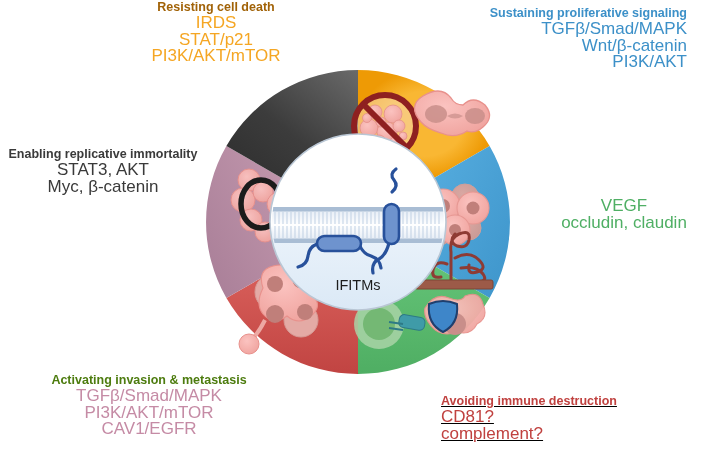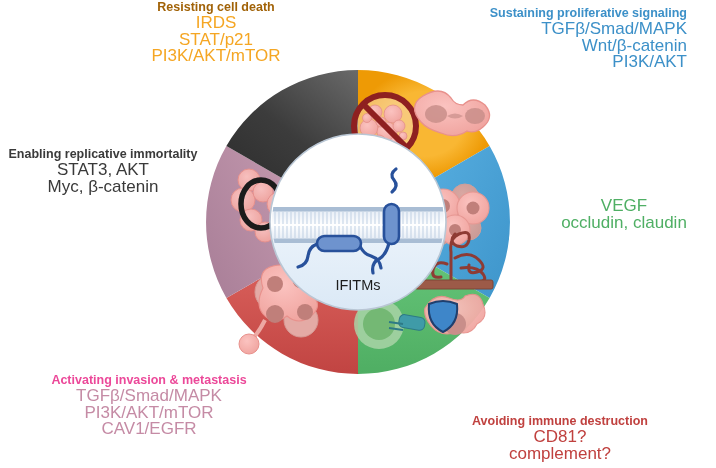--- a/index.html
+++ b/index.html
@@ -10,21 +10,21 @@
   }
   .label-block{position:absolute;}
   .label-title{font-weight:bold;font-size:12.5px;white-space:nowrap;line-height:15px;}
   .label-lines{font-size:17px;line-height:16.5px;white-space:nowrap;}
 
   
   #lbl-resist{left:146px;top:0px;text-align:center;width:140px;}
   #lbl-sustain{left:447px;top:6px;text-align:right;width:240px;}
   #lbl-immort{left:6px;top:147px;text-align:center;width:194px;}
   #lbl-angio{left:536px;top:198px;text-align:center;width:176px;}
-  #lbl-immune{left:441px;top:414px;text-align:center;width:238px;}
+  #lbl-immune{left:441px;top:394px;width:238px;text-decoration:underline;}
   #lbl-invasion{left:36px;top:373px;text-align:center;width:226px;}
 
   #wheel{position:absolute;left:203px;top:52px;width:310px;height:340px;}
   svg{display:block;overflow:visible;}
   .ctr-text{font-size:14.5px;fill:#1d1d1d;font-family:"Liberation Sans",sans-serif;}
 </style>
 </head>
 <body>
 
 <div class="label-block" id="lbl-resist">
@@ -62,21 +62,21 @@
 
 <div class="label-block" id="lbl-immune">
   <div class="label-title" style="color:#C0413F">Avoiding immune destruction</div>
   <div class="label-lines" style="color:#C0413F">
     <div>CD81?</div>
     <div>complement?</div>
   </div>
 </div>
 
 <div class="label-block" id="lbl-invasion">
-  <div class="label-title" style="color:#ec4899">Activating invasion &amp; metastasis</div>
+  <div class="label-title" style="color:#4d7c0f">Activating invasion &amp; metastasis</div>
   <div class="label-lines" style="color:#C58BA5">
     <div>TGFβ/Smad/MAPK</div>
     <div>PI3K/AKT/mTOR</div>
     <div>CAV1/EGFR</div>
   </div>
 </div>
 
 <div id="wheel">
 <svg width="310" height="340" viewBox="0 0 310 340">
   <defs>

